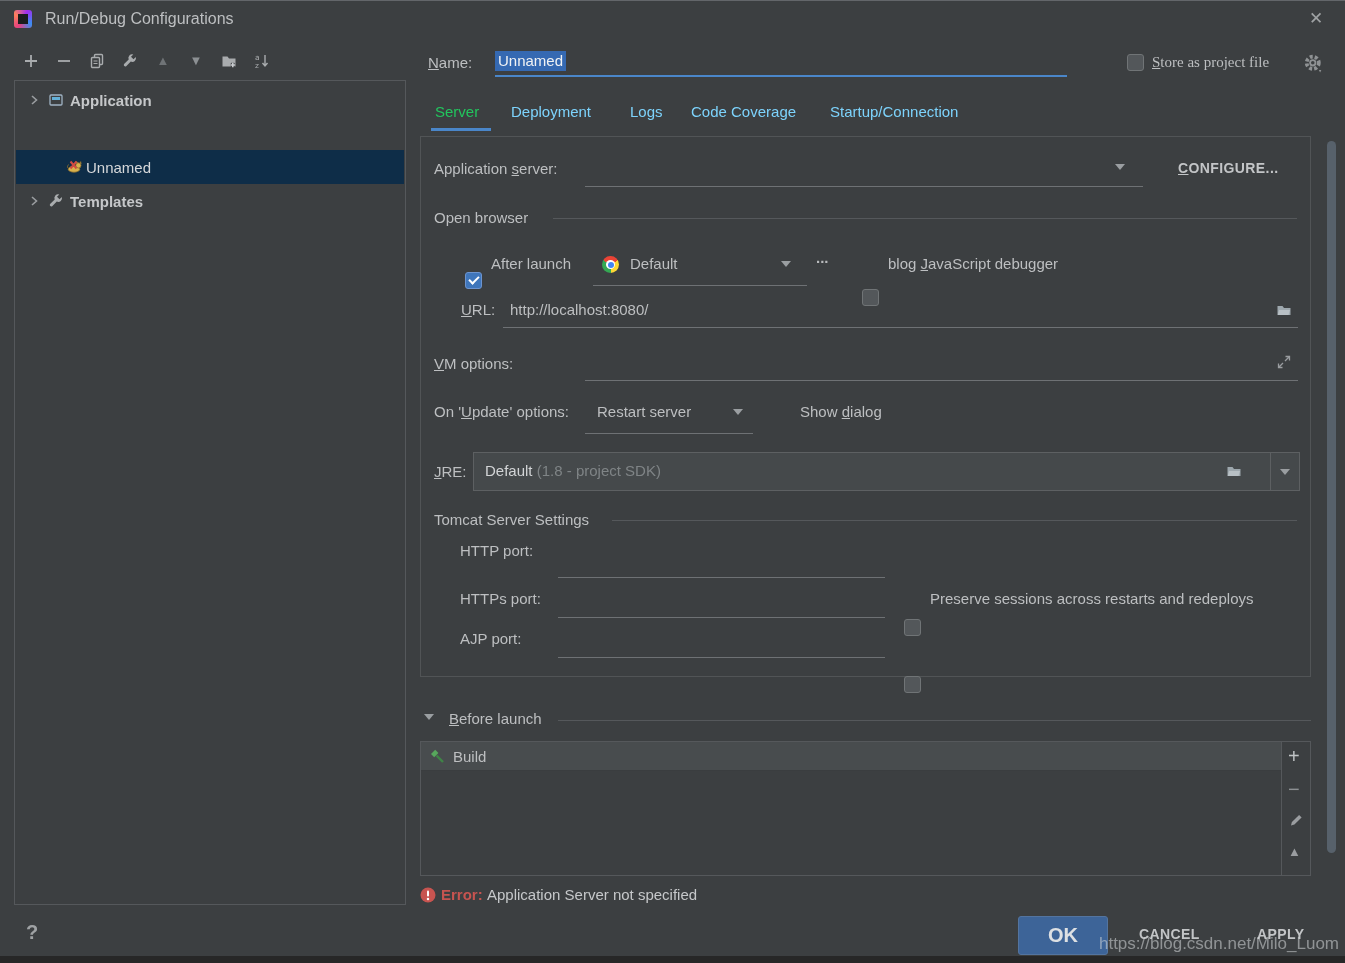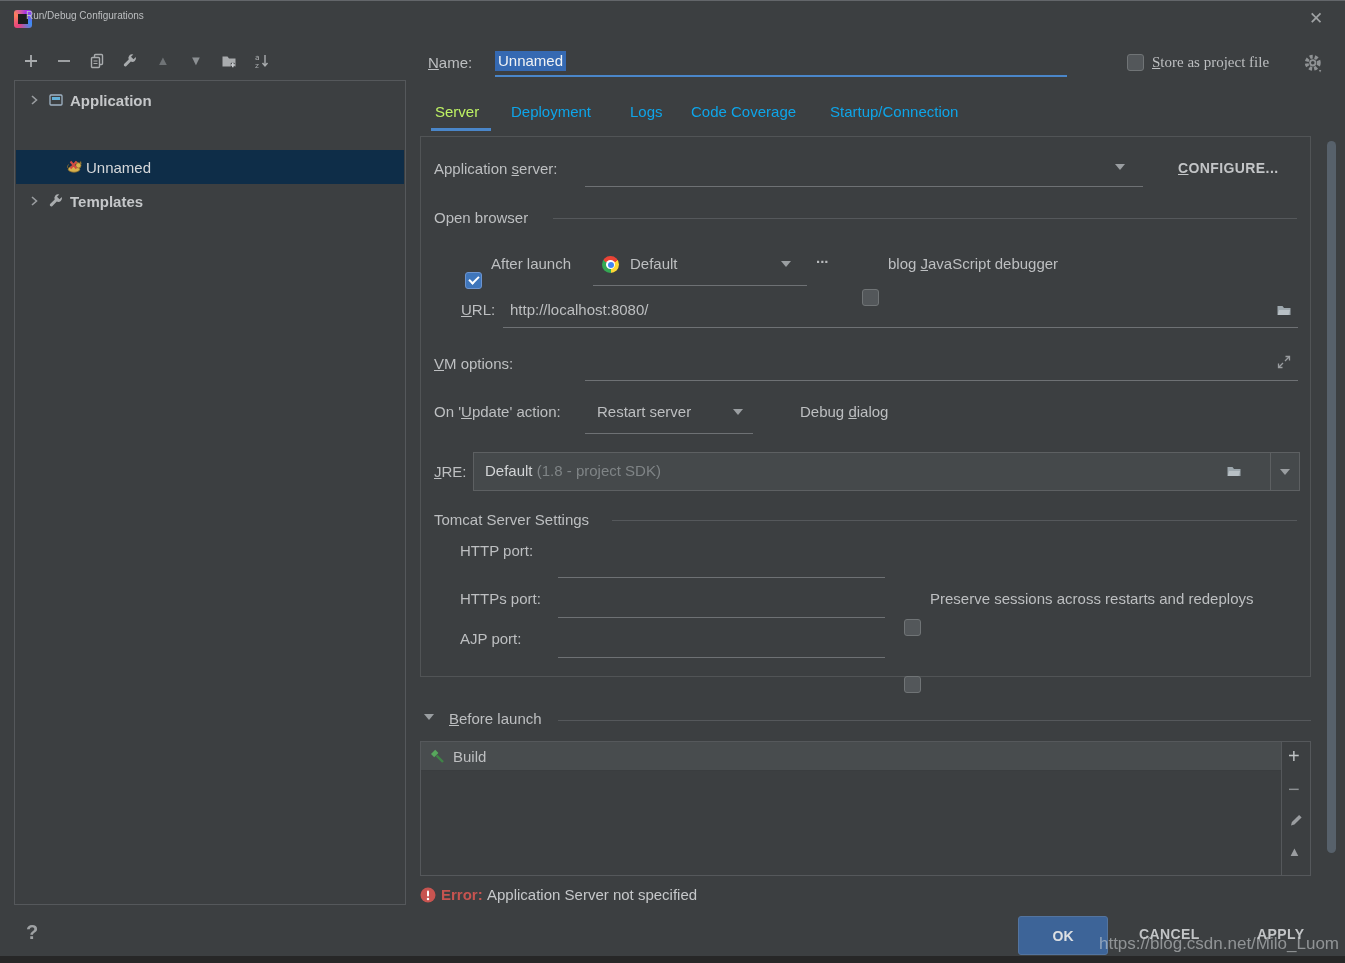--- a/index.html
+++ b/index.html
@@ -19,40 +19,40 @@
   .fline{height:1px;background:#6e7174;}
   
   .cb{width:17px;height:17px;background:#53575a;border:1px solid #707476;border-radius:3px;box-sizing:border-box;position:relative;}
   .cb.on{background:#3f76bb;border-color:#6d94cf;}
   .cb.on::after{content:"";position:absolute;left:3px;top:3px;width:8px;height:4px;border-left:2px solid #fff;border-bottom:2px solid #fff;transform:rotate(-45deg);}
   
   .tri{width:0;height:0;border-left:5px solid transparent;border-right:5px solid transparent;border-top:6px solid #9a9ea1;}
   .tree-row{position:absolute;left:1px;right:1px;height:34px;display:flex;align-items:center;cursor:default;}
   .tree-row.sel{background:#0e2d48;}
   .tree-lbl{font-weight:bold;color:#c5c7c9;margin-left:6px;}
-  .tab{position:absolute;top:102px;color:#0ea5e9;cursor:default;}
-  .tab.active{color:#bef264;}
+  .tab{position:absolute;top:102px;color:#7dd3fc;cursor:default;}
+  .tab.active{color:#22c55e;}
   .icon16{width:16px;height:16px;display:block;}
   .toolbtn{display:flex;align-items:center;justify-content:center;width:22px;height:22px;}
   .glyphbtn{color:#a9acae;font-size:18px;line-height:16px;text-align:center;}
   .selhl{background:#3569b2;color:#f0f2f4;padding:1px 3px 2px 3px;}
-  .okbtn{background:#3d6498;border:1px solid #53749f;border-radius:3px;color:#dde0e3;font-weight:bold;font-size:14px;display:flex;align-items:center;justify-content:center;}
+  .okbtn{background:#3d6498;border:1px solid #53749f;border-radius:3px;color:#dde0e3;font-weight:bold;font-size:20px;display:flex;align-items:center;justify-content:center;}
   .flatbtn{color:#c2c4c6;font-weight:bold;font-size:14px;letter-spacing:.4px;}
   .watermark{color:rgba(214,216,218,.55);font-size:17px;pointer-events:none;z-index:9;white-space:nowrap;}
 </style>
 </head>
 <body>
 
 <div id="win">
 
   <div class="abs" style="left:0;top:0;width:1345px;height:36px;">
     <div class="abs" style="left:14px;top:9px;width:18px;height:18px;border-radius:3px;background:conic-gradient(from 210deg,#e4417f,#fe805c,#9f2ef0,#3b8ef3,#e4417f);">
       <div class="abs" style="left:4px;top:4px;width:10px;height:10px;background:#1b1d1e;"></div>
     </div>
-    <div class="abs lbl" style="left:26px;top:9px;font-size:10px;">Run/Debug Configurations</div>
+    <div class="abs lbl" style="left:45px;top:9px;font-size:16px;">Run/Debug Configurations</div>
     <div class="abs" style="left:1305px;top:7px;width:22px;height:22px;color:#9fa2a4;font-size:17px;text-align:center;line-height:22px;">✕</div>
   </div>
 
   <div class="abs" style="left:20px;top:48px;height:24px;display:flex;gap:11px;align-items:center;">
     <div class="toolbtn">
       <svg class="icon16" viewBox="0 0 16 16">
           <path d="M8 2v12M2 8h12" stroke="#a9acae" stroke-width="1.8" fill="none"></path>
         </svg>
     </div>
     <div class="toolbtn">
@@ -199,28 +199,28 @@
 
   <div class="abs lbl" style="left:434px;top:354px;"><span></span><span class="mn">V</span><span>M options:</span></div>
   <div class="abs" style="left:585px;top:352px;width:690px;height:26px;"></div>
   <div class="abs fline" style="left:585px;top:379px;width:713px;"></div>
   <div class="abs" style="left:1276px;top:353px;">
     <svg class="icon16" viewBox="0 0 16 16">
         <path d="M9.5 2.5h4v4M13.5 2.5L9 7M6.5 13.5h-4v-4M2.5 13.5L7 9" stroke="#9a9da0" stroke-width="1.3" fill="none"></path>
       </svg>
   </div>
 
-  <div class="abs lbl" style="left:434px;top:402px;"><span>On '</span><span class="mn">U</span><span>pdate' action:</span></div>
+  <div class="abs lbl" style="left:434px;top:402px;"><span>On '</span><span class="mn">U</span><span>pdate' options:</span></div>
   <div class="abs" style="left:597px;top:402px;width:156px;">
     <span class="lbl">Restart server</span>
     <div class="tri abs" style="right:10px;top:6px;"></div>
   </div>
   <div class="abs fline" style="left:585px;top:432px;width:168px;"></div>
   <div class="abs cb on" style="left:774px;top:403px;"></div>
-  <div class="abs lbl" style="left:800px;top:402px;"><span>Debug </span><span class="mn">d</span><span>ialog</span></div>
+  <div class="abs lbl" style="left:800px;top:402px;"><span>Show </span><span class="mn">d</span><span>ialog</span></div>
 
   <div class="abs lbl" style="left:434px;top:462px;"><span></span><span class="mn">J</span><span>RE:</span></div>
   <div class="abs" style="left:473px;top:451px;width:827px;height:39px;background:#45494b;border:1px solid #5d6062;box-sizing:border-box;">
     <div class="abs" style="left:11px;top:9px;white-space:nowrap;">
       <span style="color:#d2d4d6;">Default</span>
       <span class="dim">(1.8 - project SDK)</span>
     </div>
     <div class="abs" style="right:57px;top:10px;">
       <svg class="icon16" viewBox="0 0 16 16">
           <path d="M1.5 4h5l1.5 2h6.5v7h-13z" fill="#9da7ad"></path>

